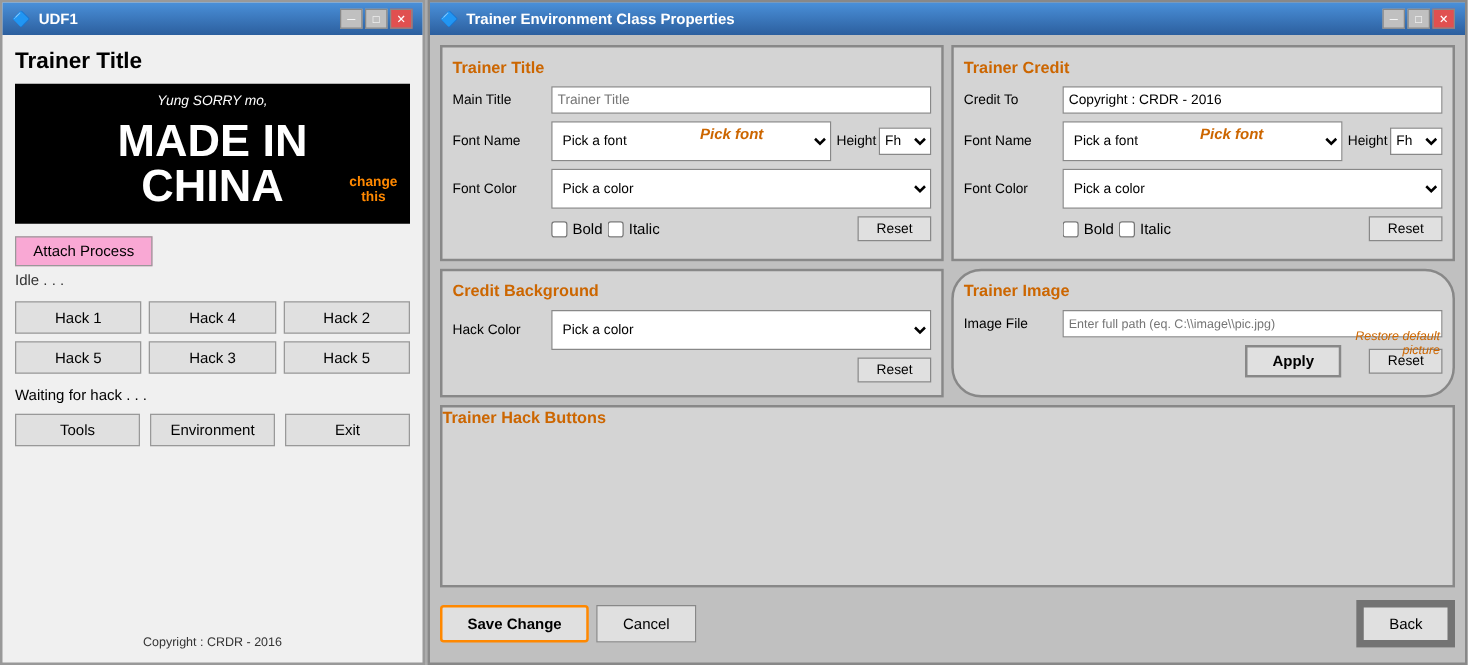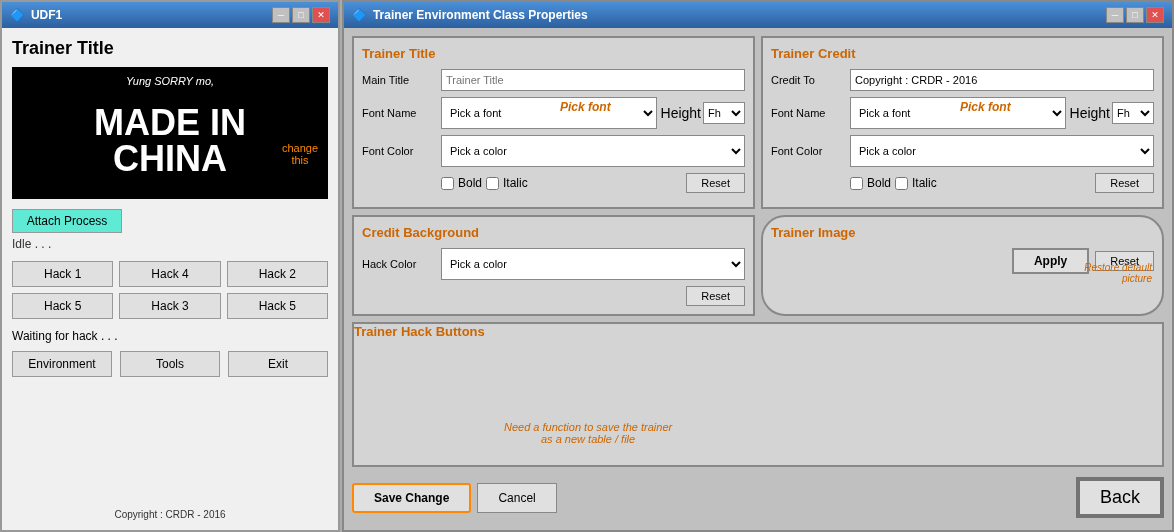--- a/index.html
+++ b/index.html
@@ -55,21 +55,21 @@
       flex-direction: column;
     }
     .trainer-title-label {
       font-size: 18px;
       font-weight: bold;
       margin-bottom: 8px;
     }
     .trainer-banner {
       background: black;
       width: 100%;
-      height: 132px;
+      height: 112px;
       display: flex;
       align-items: center;
       justify-content: center;
       margin-bottom: 10px;
       position: relative;
       overflow: hidden;
     }
     .banner-text-top {
       position: absolute;
       top: 8px;
@@ -84,31 +84,31 @@
       color: white;
       font-size: 36px;
       font-weight: 900;
       text-align: center;
       line-height: 1;
       margin-top: 15px;
     }
     .banner-change {
       position: absolute;
       right: 10px;
-      bottom: 33px;
+      bottom: 15px;
       color: #ff8800;
       font-size: 11px;
-      font-weight: normal;
+      font-weight: bold;
       text-align: center;
     }
 
     .attach-btn {
       width: 110px;
       padding: 4px 8px;
-      background: #5eead4;
+      background: #f9a8d4;
       border: 1px solid #999;
       cursor: pointer;
       margin-bottom: 4px;
       font-size: 12px;
     }
     .status-text {
       font-size: 12px;
       color: #333;
       margin-bottom: 10px;
     }
@@ -228,21 +228,21 @@
       background: white;
       padding: 0 4px;
       font-size: 11px;
     }
     .height-group {
       display: flex;
       align-items: center;
       gap: 2px;
       flex-shrink: 0;
     }
-    .height-label { font-size: 14px; text-align: right; }
+    .height-label { font-size: 11px; text-align: right; }
     .height-select {
       width: 42px;
       height: 22px;
       border: 1px solid #888;
       background: white;
       font-size: 11px;
     }
     .reset-row {
       display: flex;
       justify-content: flex-end;
@@ -310,23 +310,23 @@
     .cancel-btn {
       padding: 6px 20px;
       background: #e0e0e0;
       border: 1px solid #888;
       cursor: pointer;
       font-size: 12px;
     }
     .back-btn {
       padding: 6px 20px;
       background: #e0e0e0;
-      border: 4px solid #737373;
-      cursor: pointer;
-      font-size: 18px;
+      border: 6px solid #737373;
+      cursor: pointer;
+      font-size: 12px;
     }
   </style>
 </head>
 <body>
 
 <div class="left-window">
   <div class="window-titlebar">
     <div class="title-left">
       <span>🔷</span>
       <span>UDF1</span>
@@ -355,22 +355,22 @@
       <button class="hack-btn">Hack 1</button>
       <button class="hack-btn">Hack 4</button>
       <button class="hack-btn">Hack 2</button>
       <button class="hack-btn">Hack 5</button>
       <button class="hack-btn">Hack 3</button>
       <button class="hack-btn">Hack 5</button>
     </div>
 
     <div class="waiting-text">Waiting for hack . . .</div>
     <div class="bottom-btns">
+      <button class="bottom-btn">Tools</button>
       <button class="bottom-btn">Environment</button>
-      <button class="bottom-btn">Tools</button>
       <button class="bottom-btn">Exit</button>
     </div>
     <div class="copyright-text">Copyright : CRDR - 2016</div>
   </div>
 </div>
 
 <div class="right-window">
   <div class="right-titlebar">
     <div class="title-left">
       <span>🔷</span>
@@ -468,37 +468,38 @@
             <option>Pick a color</option>
           </select>
         </div>
         <div class="reset-row">
           <button class="reset-btn">Reset</button>
         </div>
       </div>
 
       <div class="panel-box" style="position:relative;border-radius:24px;">
         <div class="panel-title">Trainer Image</div>
-        <div class="form-row" style="justify-content: flex-end; gap: 6px; align-items: center;">
+        <div class="form-row">
+          <span class="form-label">Image File</span>
+          <input class="image-file-input" placeholder="Enter full path (eq. C:\\image\\pic.jpg)" style="">
+        </div>
+        <div class="form-row" style="justify-content: flex-end; gap: 22px; align-items: center;">
           <button class="apply-btn">Apply</button>
           <button class="reset-btn">Reset</button>
         </div>
 
         <div style="position:absolute; right: 10px; bottom: 30px; color:#cc6600; font-size:10px; font-style:italic; text-align:right;">
           Restore default<br>picture
         </div>
       </div>
     </div>
 
     <div class="hack-buttons-panel" style="position:relative;">
       <div class="panel-title">Trainer Hack Buttons</div>
 
-      <div style="position:absolute; bottom: 20px; left: 150px; color:#cc6600; font-size:11px; font-style:italic; text-align:center;">
-        Need a function to save the trainer<br>as a new table / file
-      </div>
     </div>
 
     <div class="bottom-action-bar">
       <div class="bottom-left-btns">
         <button class="save-change-btn">Save Change</button>
         <button class="cancel-btn">Cancel</button>
       </div>
       <button class="back-btn">Back</button>
     </div>
   </div>

